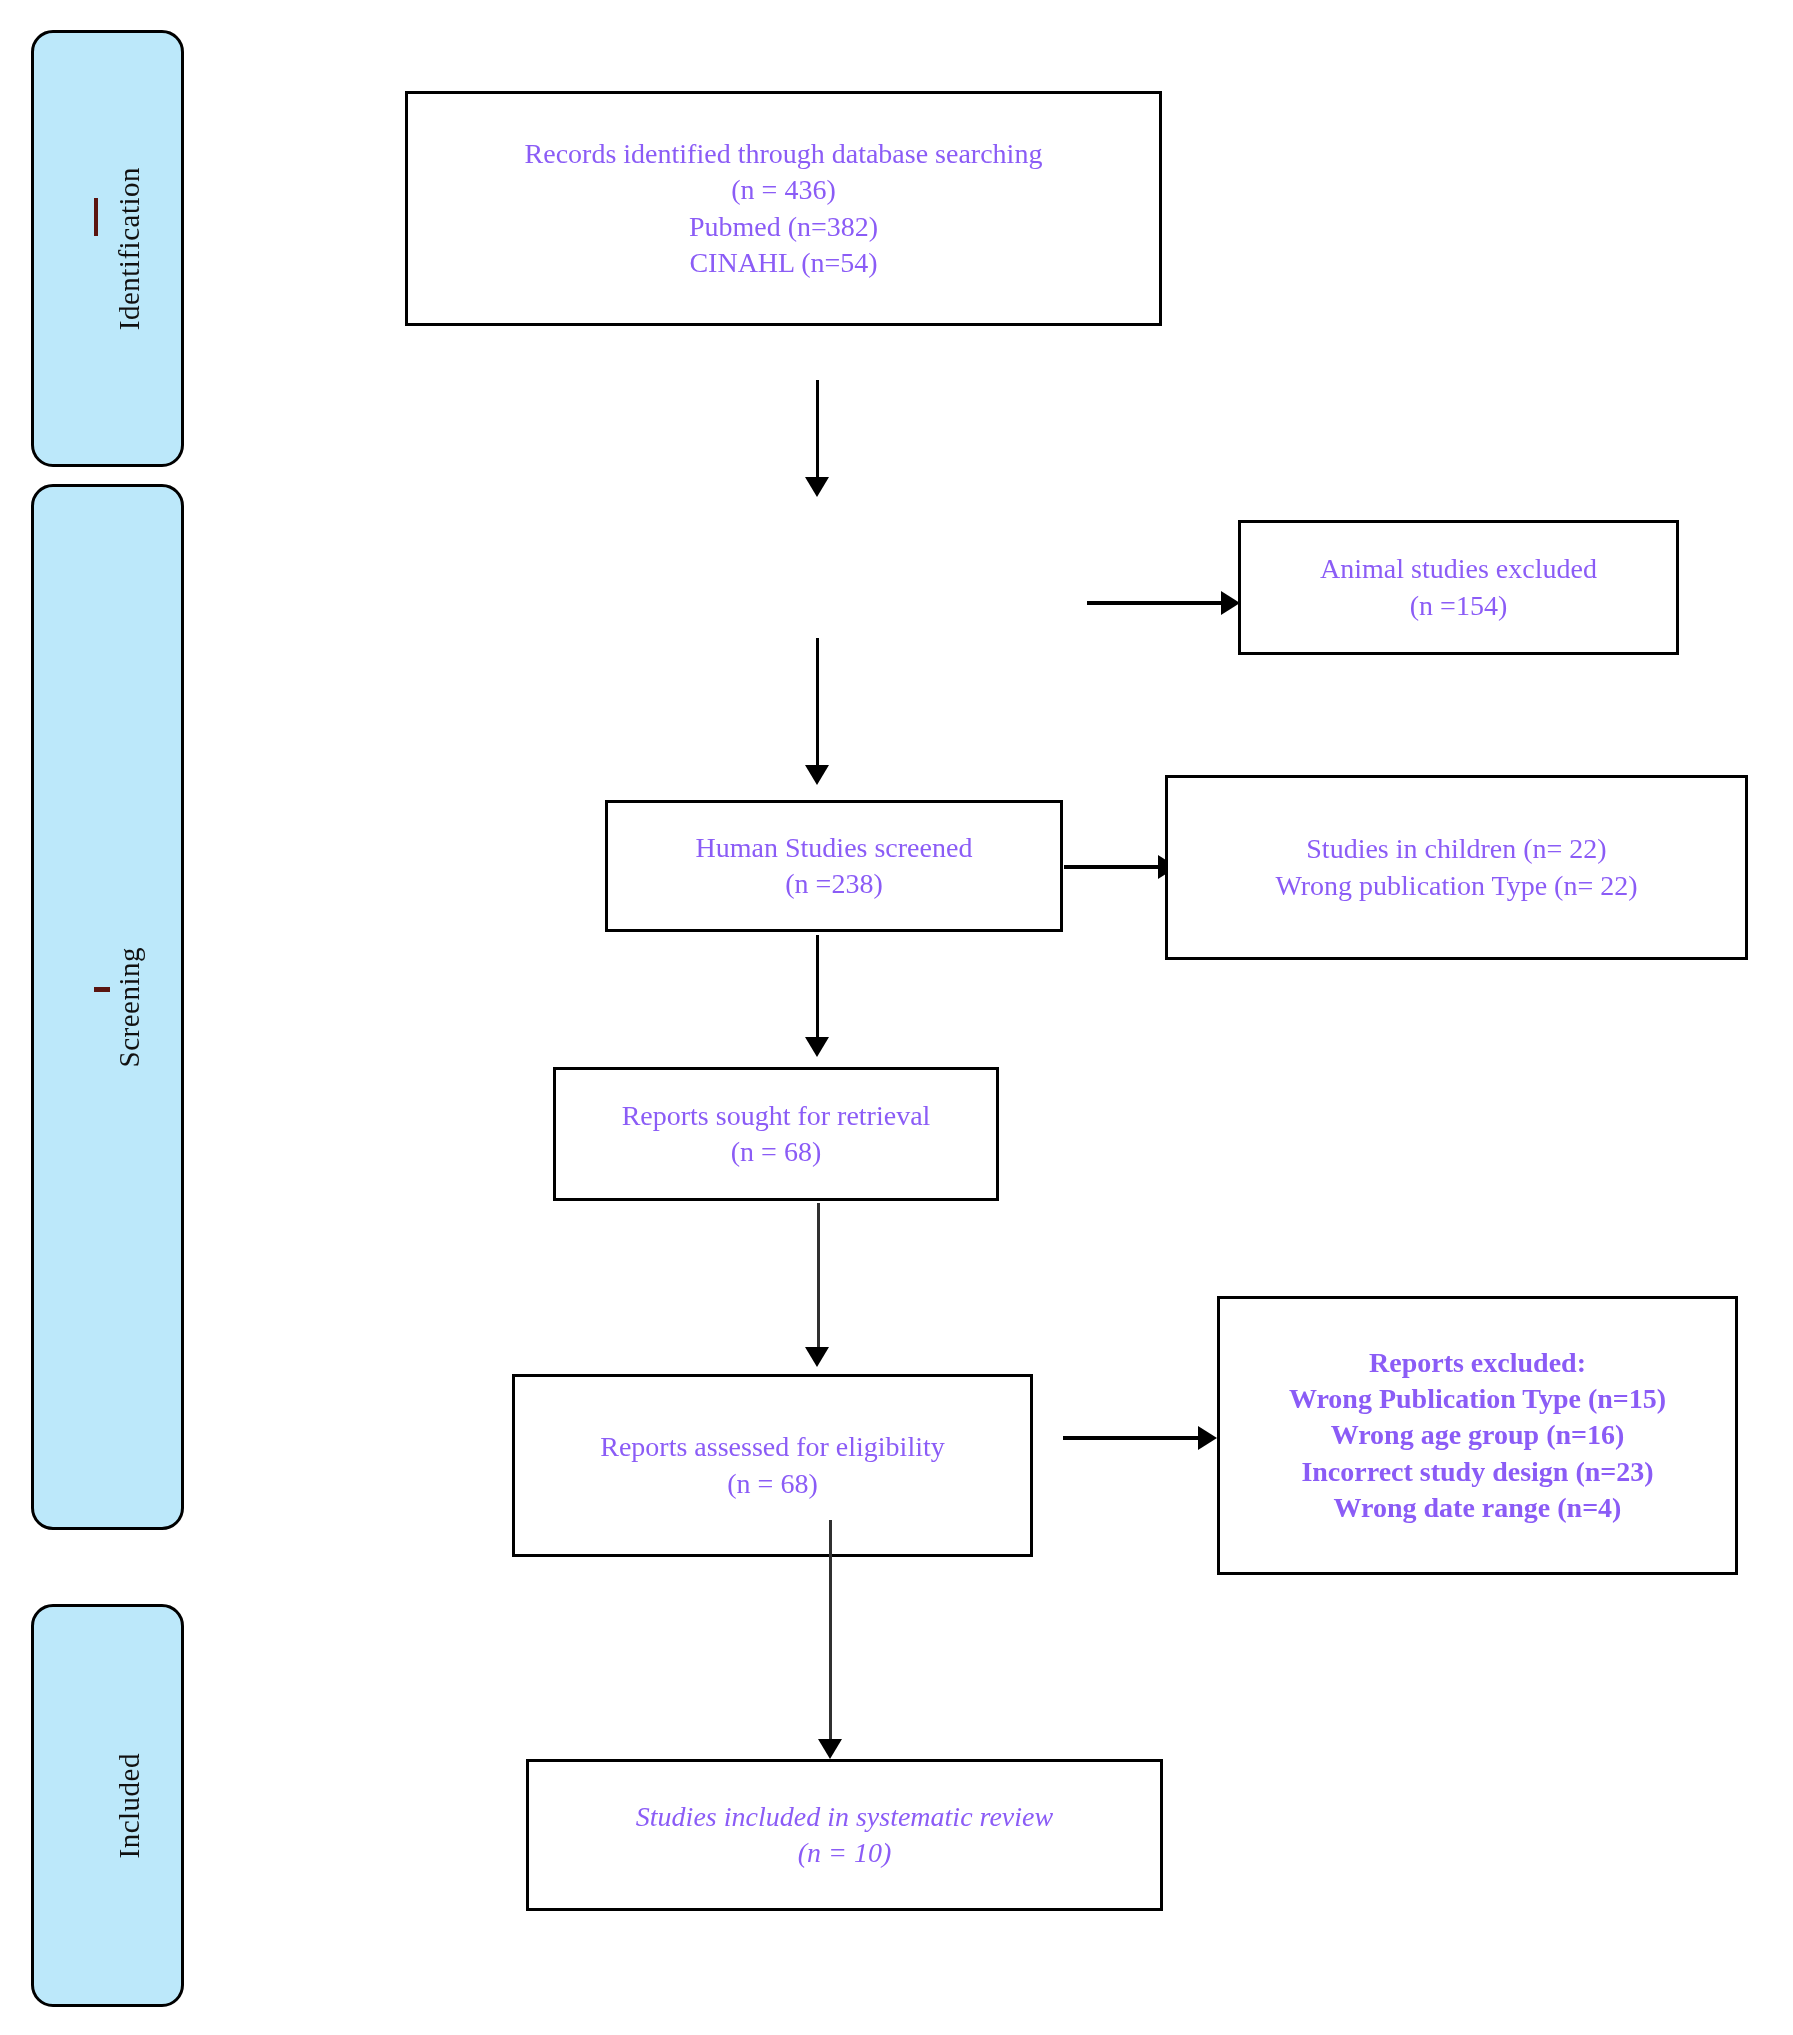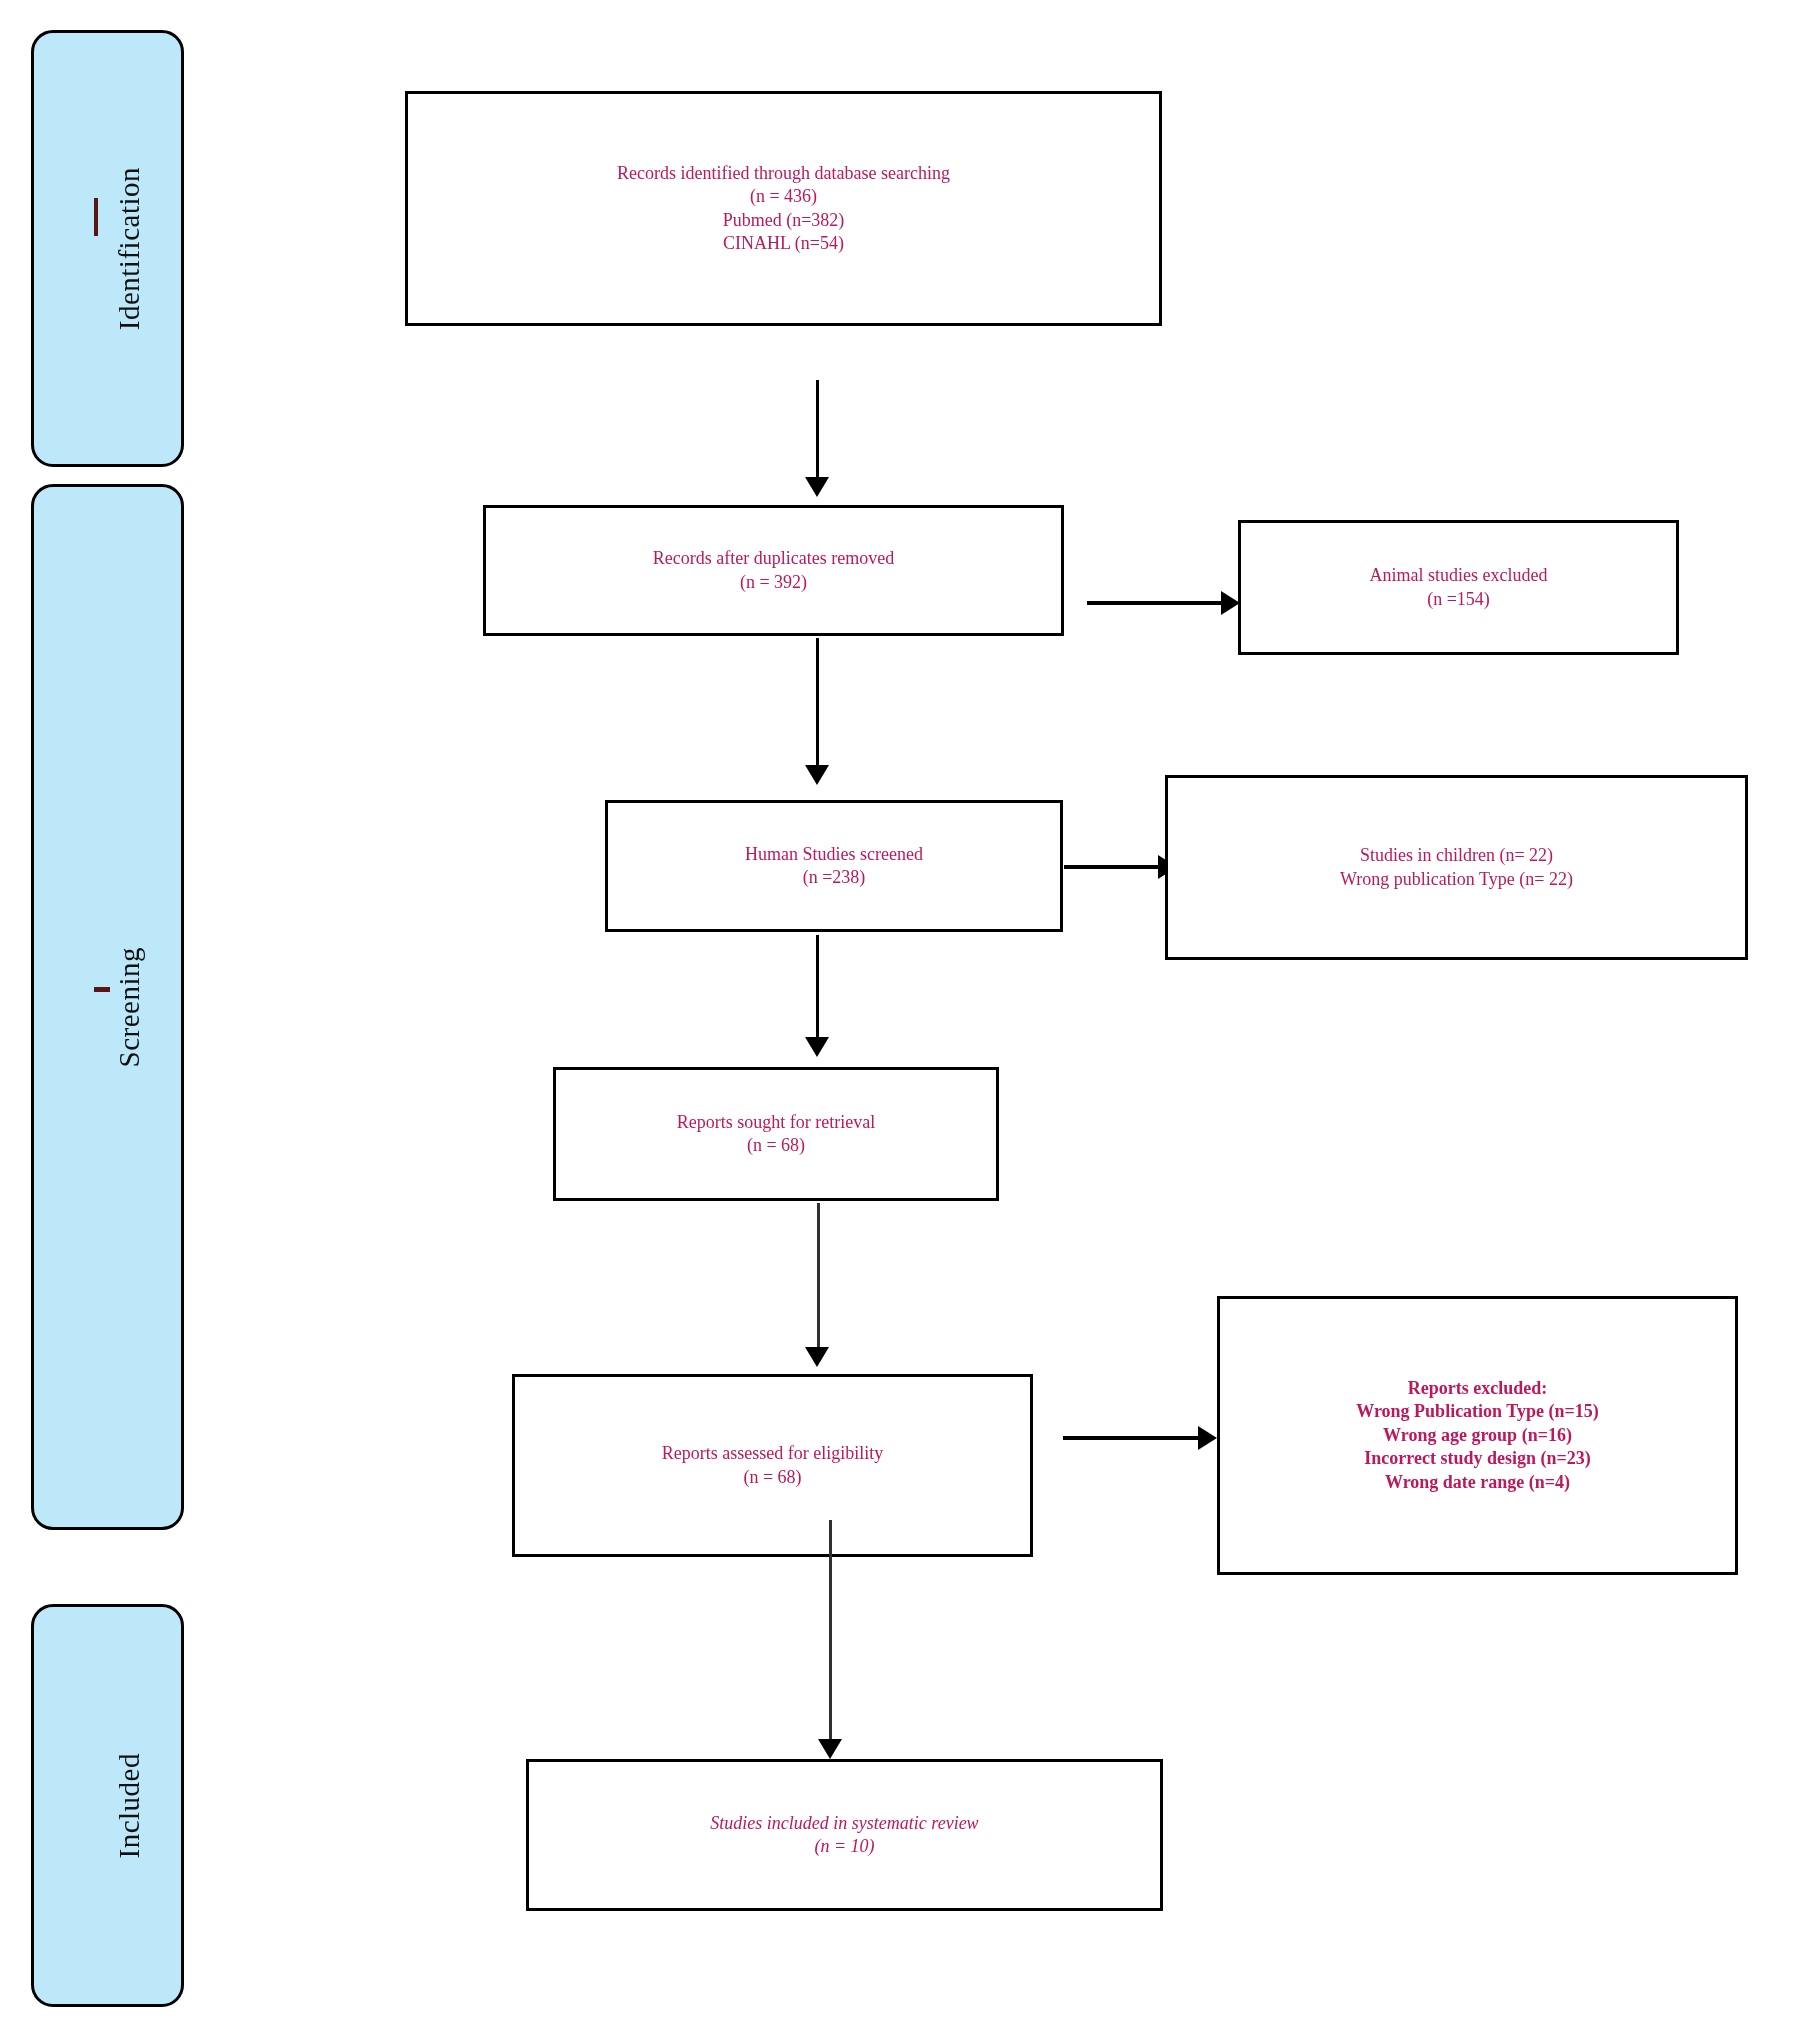--- a/index.html
+++ b/index.html
@@ -49,23 +49,23 @@
     background: #ffffff;
     border: 3.3px solid #000000;
     display: flex;
     flex-direction: column;
     align-items: center;
     justify-content: center;
     text-align: center;
     padding: 3.7px 8.4px;
   }
   .box .line {
-    font-size: 18px;
+    font-size: 28px;
     line-height: 1.30;
-    color: #be185d;
+    color: #8b5cf6;
     white-space: nowrap;
   }
 
   
   .vline {
     position: absolute;
     width: 3.3px;
     background: #000000;
   }
   .vline.thin { width: 2.8px; background: #303030; }
@@ -113,24 +113,20 @@
   <div class="box" style="left:405px; top:91px; width:757px; height:235px;">
     <div class="line">Records identified through database searching</div>
     <div class="line">(n = 436)</div>
     <div class="line">Pubmed (n=382)</div>
     <div class="line">CINAHL (n=54)</div>
   </div>
 
   <div class="vline" style="left:816px; top:380px; height:100px;"></div>
   <div class="arrowhead-down" style="left:805px; top:477px;"></div>
 
-  <div class="box" style="left:483px; top:505px; width:581px; height:131px;">
-    <div class="line">Records after duplicates removed</div>
-    <div class="line">(n = 392)</div>
-  </div>
 
   <div class="hline" style="left:1087px; top:601px; width:139px;"></div>
   <div class="arrowhead-right" style="left:1221px; top:591px;"></div>
 
   <div class="box" style="left:1238px; top:520px; width:441px; height:135px;">
     <div class="line">Animal studies excluded</div>
     <div class="line">(n =154)</div>
   </div>
 
   <div class="vline" style="left:816px; top:638px; height:130px;"></div>

